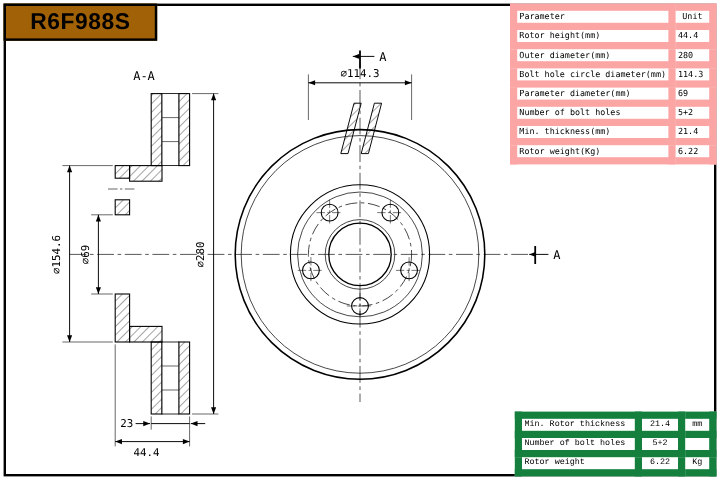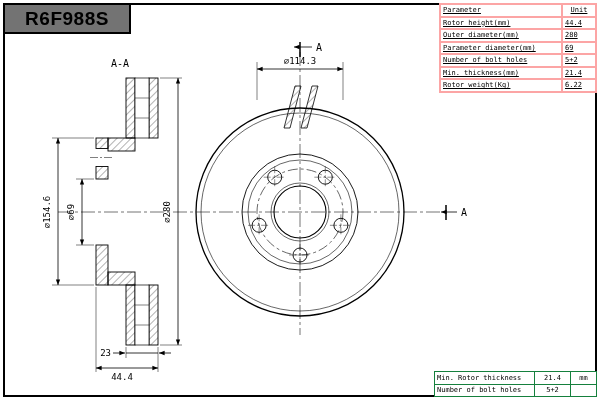--- a/index.html
+++ b/index.html
@@ -1,37 +1,37 @@
 <!DOCTYPE html>
 <html><head>
 <meta charset="utf-8">
 <style>
   *{margin:0;padding:0;box-sizing:border-box;}
   html,body{width:600px;height:400px;background:#fff;}
   body{position:relative;font-family:"DejaVu Sans Mono",monospace;overflow:hidden;}
   .sheet{position:absolute;inset:3px;border:2px solid #000;background:#fff;}
   .part-box{
     position:absolute;left:3px;top:3px;width:128px;height:31px;
-    border:2px solid #000;background:#737373;
+    border:2px solid #000;background:#a16207;
     display:flex;align-items:center;justify-content:center;
     font-family:"Liberation Sans",sans-serif;font-weight:bold;
     font-size:19px;letter-spacing:.5px;color:#000;
   }
   svg.drawing{position:absolute;left:0;top:0;}
   table{border-collapse:collapse;background:#fff;color:#000;}
   .param-table{position:absolute;top:3px;right:3px;font-size:7px;}
   .param-table th,.param-table td{
-    border:2px solid #fca5a5;padding:1px 2px;height:12.5px;
-    font-weight:normal;white-space:nowrap;text-decoration:underline;
+    border:6px solid #fca5a5;padding:1px 2px;height:12.5px;
+    font-weight:normal;white-space:nowrap;
   }
   .param-table .lbl{width:122px;text-align:left;}
   .param-table .val{width:34px;}
   .param-table th{text-align:center;}
   .summary-table{position:absolute;right:3px;bottom:3px;font-size:7px;}
-  .summary-table td{border:1px solid #15803d;padding:1px 2px;height:12.5px;white-space:nowrap;}
+  .summary-table td{border:6px solid #15803d;padding:1px 2px;height:12.5px;white-space:nowrap;font-family:Liberation Mono, monospace;}
   .summary-table .lbl{width:100px;text-align:left;}
   .summary-table .val{width:36px;text-align:center;}
   .summary-table .unit{width:26px;text-align:center;margin-left:24px;}
   svg text{fill:#000;font-family:"DejaVu Sans Mono",monospace;}
 </style>
 </head>
 <body>
 
 <div class="sheet"></div>
 
@@ -181,20 +181,24 @@
   <tbody>
     <tr>
       <td class="lbl">Rotor height(mm)</td>
       <td class="val">44.4</td>
     </tr>
     <tr>
       <td class="lbl">Outer diameter(mm)</td>
       <td class="val">280</td>
     </tr>
     <tr>
+      <td class="lbl">Bolt hole circle diameter(mm)</td>
+      <td class="val">114.3</td>
+    </tr>
+    <tr>
       <td class="lbl">Parameter diameter(mm)</td>
       <td class="val">69</td>
     </tr>
     <tr>
       <td class="lbl">Number of bolt holes</td>
       <td class="val">5+2</td>
     </tr>
     <tr>
       <td class="lbl">Min. thickness(mm)</td>
       <td class="val">21.4</td>
@@ -211,14 +215,19 @@
     <tr>
       <td class="lbl">Min. Rotor thickness</td>
       <td class="val">21.4</td>
       <td class="unit">mm</td>
     </tr>
     <tr>
       <td class="lbl">Number of bolt holes</td>
       <td class="val">5+2</td>
       <td class="unit"></td>
     </tr>
+    <tr>
+      <td class="lbl">Rotor weight</td>
+      <td class="val">6.22</td>
+      <td class="unit">Kg</td>
+    </tr>
   </tbody>
 </table>
 
 </body></html>

